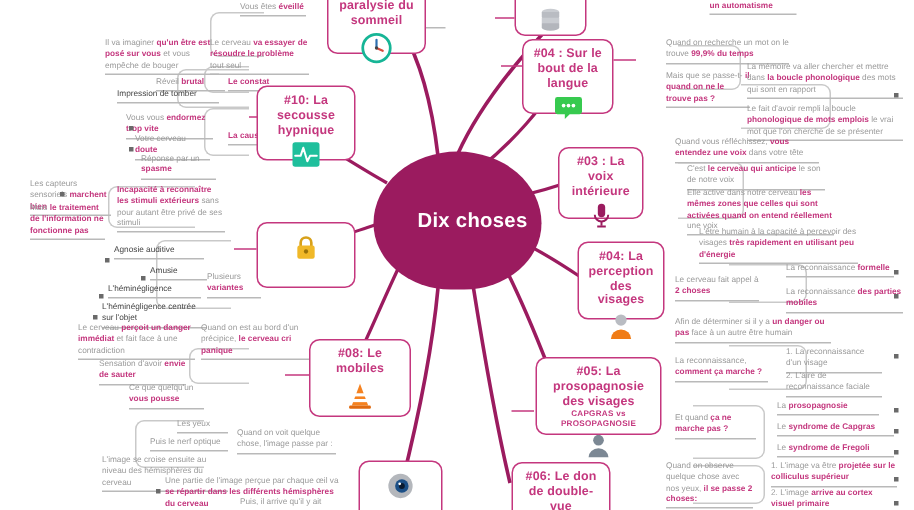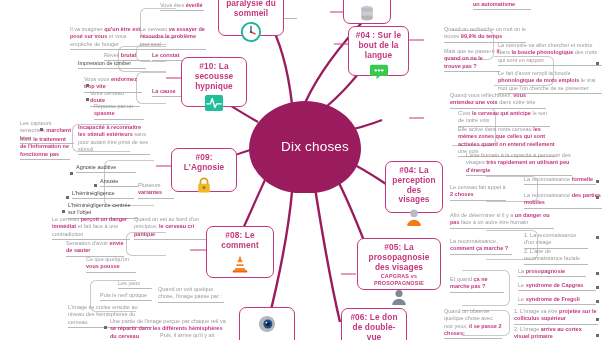--- a/index.html
+++ b/index.html
@@ -20,21 +20,21 @@
     width: 112px; height: 92px;
     background: #9B1B5F;
     border-radius: 50% 50% 46% 46% / 52% 52% 48% 48%;
     display: flex; flex-direction: column;
     align-items: center; justify-content: center;
     text-align: center;
     color: #ffffff;
     z-index: 6;
     padding: 4px 6px;
   }
-  .central .t1 { font-size: 13.5px; font-weight: normal; letter-spacing: .2px; line-height: 1.05; margin-left: 20px; }
+  .central .t1 { font-size: 13.5px; font-weight: bold; letter-spacing: .2px; line-height: 1.05; margin-left: 20px; }
   .central .t2 { font-size: 8.6px; font-weight: bold; line-height: 1.22; margin-top: 2px; }
 
   
   .topic {
     position: absolute;
     background: #ffffff;
     border: 1.1px solid #C4377E;
     border-radius: 7px;
     z-index: 5;
     display: flex; flex-direction: column;
@@ -175,20 +175,31 @@
     <div class="ico">
       <svg width="20" height="18" viewBox="0 0 24 22">
         <path d="M3 2 h18 a2 2 0 0 1 2 2 v10 a2 2 0 0 1 -2 2 h-8 l-4 4 v-4 h-6 a2 2 0 0 1 -2 -2 V4 a2 2 0 0 1 2 -2z" fill="#37ca4f"></path>
         <circle cx="8" cy="9" r="1.5" fill="#fff"></circle>
         <circle cx="12" cy="9" r="1.5" fill="#fff"></circle>
         <circle cx="16" cy="9" r="1.5" fill="#fff"></circle>
       </svg>
     </div>
   </div>
 
+  <div class="topic" style="left:372px; top:98px; width:57px; height:48px;">
+    <div class="ttl">#03 : La voix intérieure</div>
+    <div class="ico">
+      <svg width="16" height="18" viewBox="0 0 18 22">
+        <rect x="6" y="1" width="6" height="11" rx="3" fill="#9B1B5F"></rect>
+        <path d="M3.5 10 a5.5 5.5 0 0 0 11 0" fill="none" stroke="#9B1B5F" stroke-width="1.6"></path>
+        <line x1="9" y1="15.5" x2="9" y2="19" stroke="#9B1B5F" stroke-width="1.6"></line>
+        <line x1="5.5" y1="19.5" x2="12.5" y2="19.5" stroke="#9B1B5F" stroke-width="1.6"></line>
+      </svg>
+    </div>
+  </div>
 
   <div class="topic" style="left:385px; top:161px; width:58px; height:52px;align-items:center;">
     <div class="ttl">#04: La perception des visages</div>
     <div class="ico">
       <svg width="18" height="18" viewBox="0 0 20 20">
         <circle cx="10" cy="6" r="4.2" fill="#b9bcc2"></circle>
         <path d="M2.5 20 a7.5 7 0 0 1 15 0z" fill="#f07c16"></path>
       </svg>
     </div>
   </div>
@@ -213,43 +224,42 @@
       <svg width="18" height="18" viewBox="0 0 20 20">
         <circle cx="10" cy="10" r="9" fill="#b4b7bc"></circle>
         <circle cx="11" cy="10" r="5" fill="#1b4f86"></circle>
         <circle cx="11" cy="10" r="2.2" fill="#0a1a2e"></circle>
         <circle cx="9.4" cy="8.4" r="1" fill="#fff"></circle>
       </svg>
     </div>
   </div>
 
   <div class="topic" style="left:206px; top:226px; width:68px; height:52px;">
-    <div class="ttl">#08: Le comment</div>
+    <div class="ttl">#08: Le mobiles</div>
     <div class="ico">
       <svg width="20" height="20" viewBox="0 0 22 22">
         <path d="M11 2 L17 18 H5 Z" fill="#f58220"></path>
         <rect x="6.6" y="9" width="8.8" height="2.3" fill="#fff"></rect>
         <rect x="5.4" y="13.2" width="11.2" height="2.3" fill="#fff"></rect>
         <rect x="3" y="18" width="16" height="2.4" rx="1" fill="#e06a10"></rect>
       </svg>
     </div>
   </div>
 
   <div class="topic" style="left:171px; top:148px; width:66px; height:44px;">
-    <div class="ttl">#09: L'Agnosie</div>
     <div class="ico">
       <svg width="16" height="18" viewBox="0 0 18 20">
         <path d="M5 9 V6.5 a4 4 0 0 1 8 0 V9" fill="none" stroke="#d8a11a" stroke-width="2"></path>
         <rect x="2.5" y="8.5" width="13" height="10" rx="1.6" fill="#f0b828"></rect>
         <circle cx="9" cy="13" r="1.6" fill="#9a7208"></circle>
       </svg>
     </div>
   </div>
 
-  <div class="topic" style="left:181px; top:57px; width:66px; height:50px;">
+  <div class="topic" style="left:171px; top:57px; width:66px; height:50px;">
     <div class="ttl">#10: La secousse hypnique</div>
     <div class="ico">
       <svg width="20" height="18" viewBox="0 0 22 20">
         <rect x="1" y="1" width="20" height="18" rx="2" fill="#1fbf9c"></rect>
         <polyline points="3,11 7,11 9,5 12,15 14,11 19,11" fill="none" stroke="#fff" stroke-width="1.5" stroke-linejoin="round" stroke-linecap="round"></polyline>
       </svg>
     </div>
   </div>
 
   <div class="leaf" style="left:473px; top:1px; width:58px;"><b>un automatisme</b></div>

